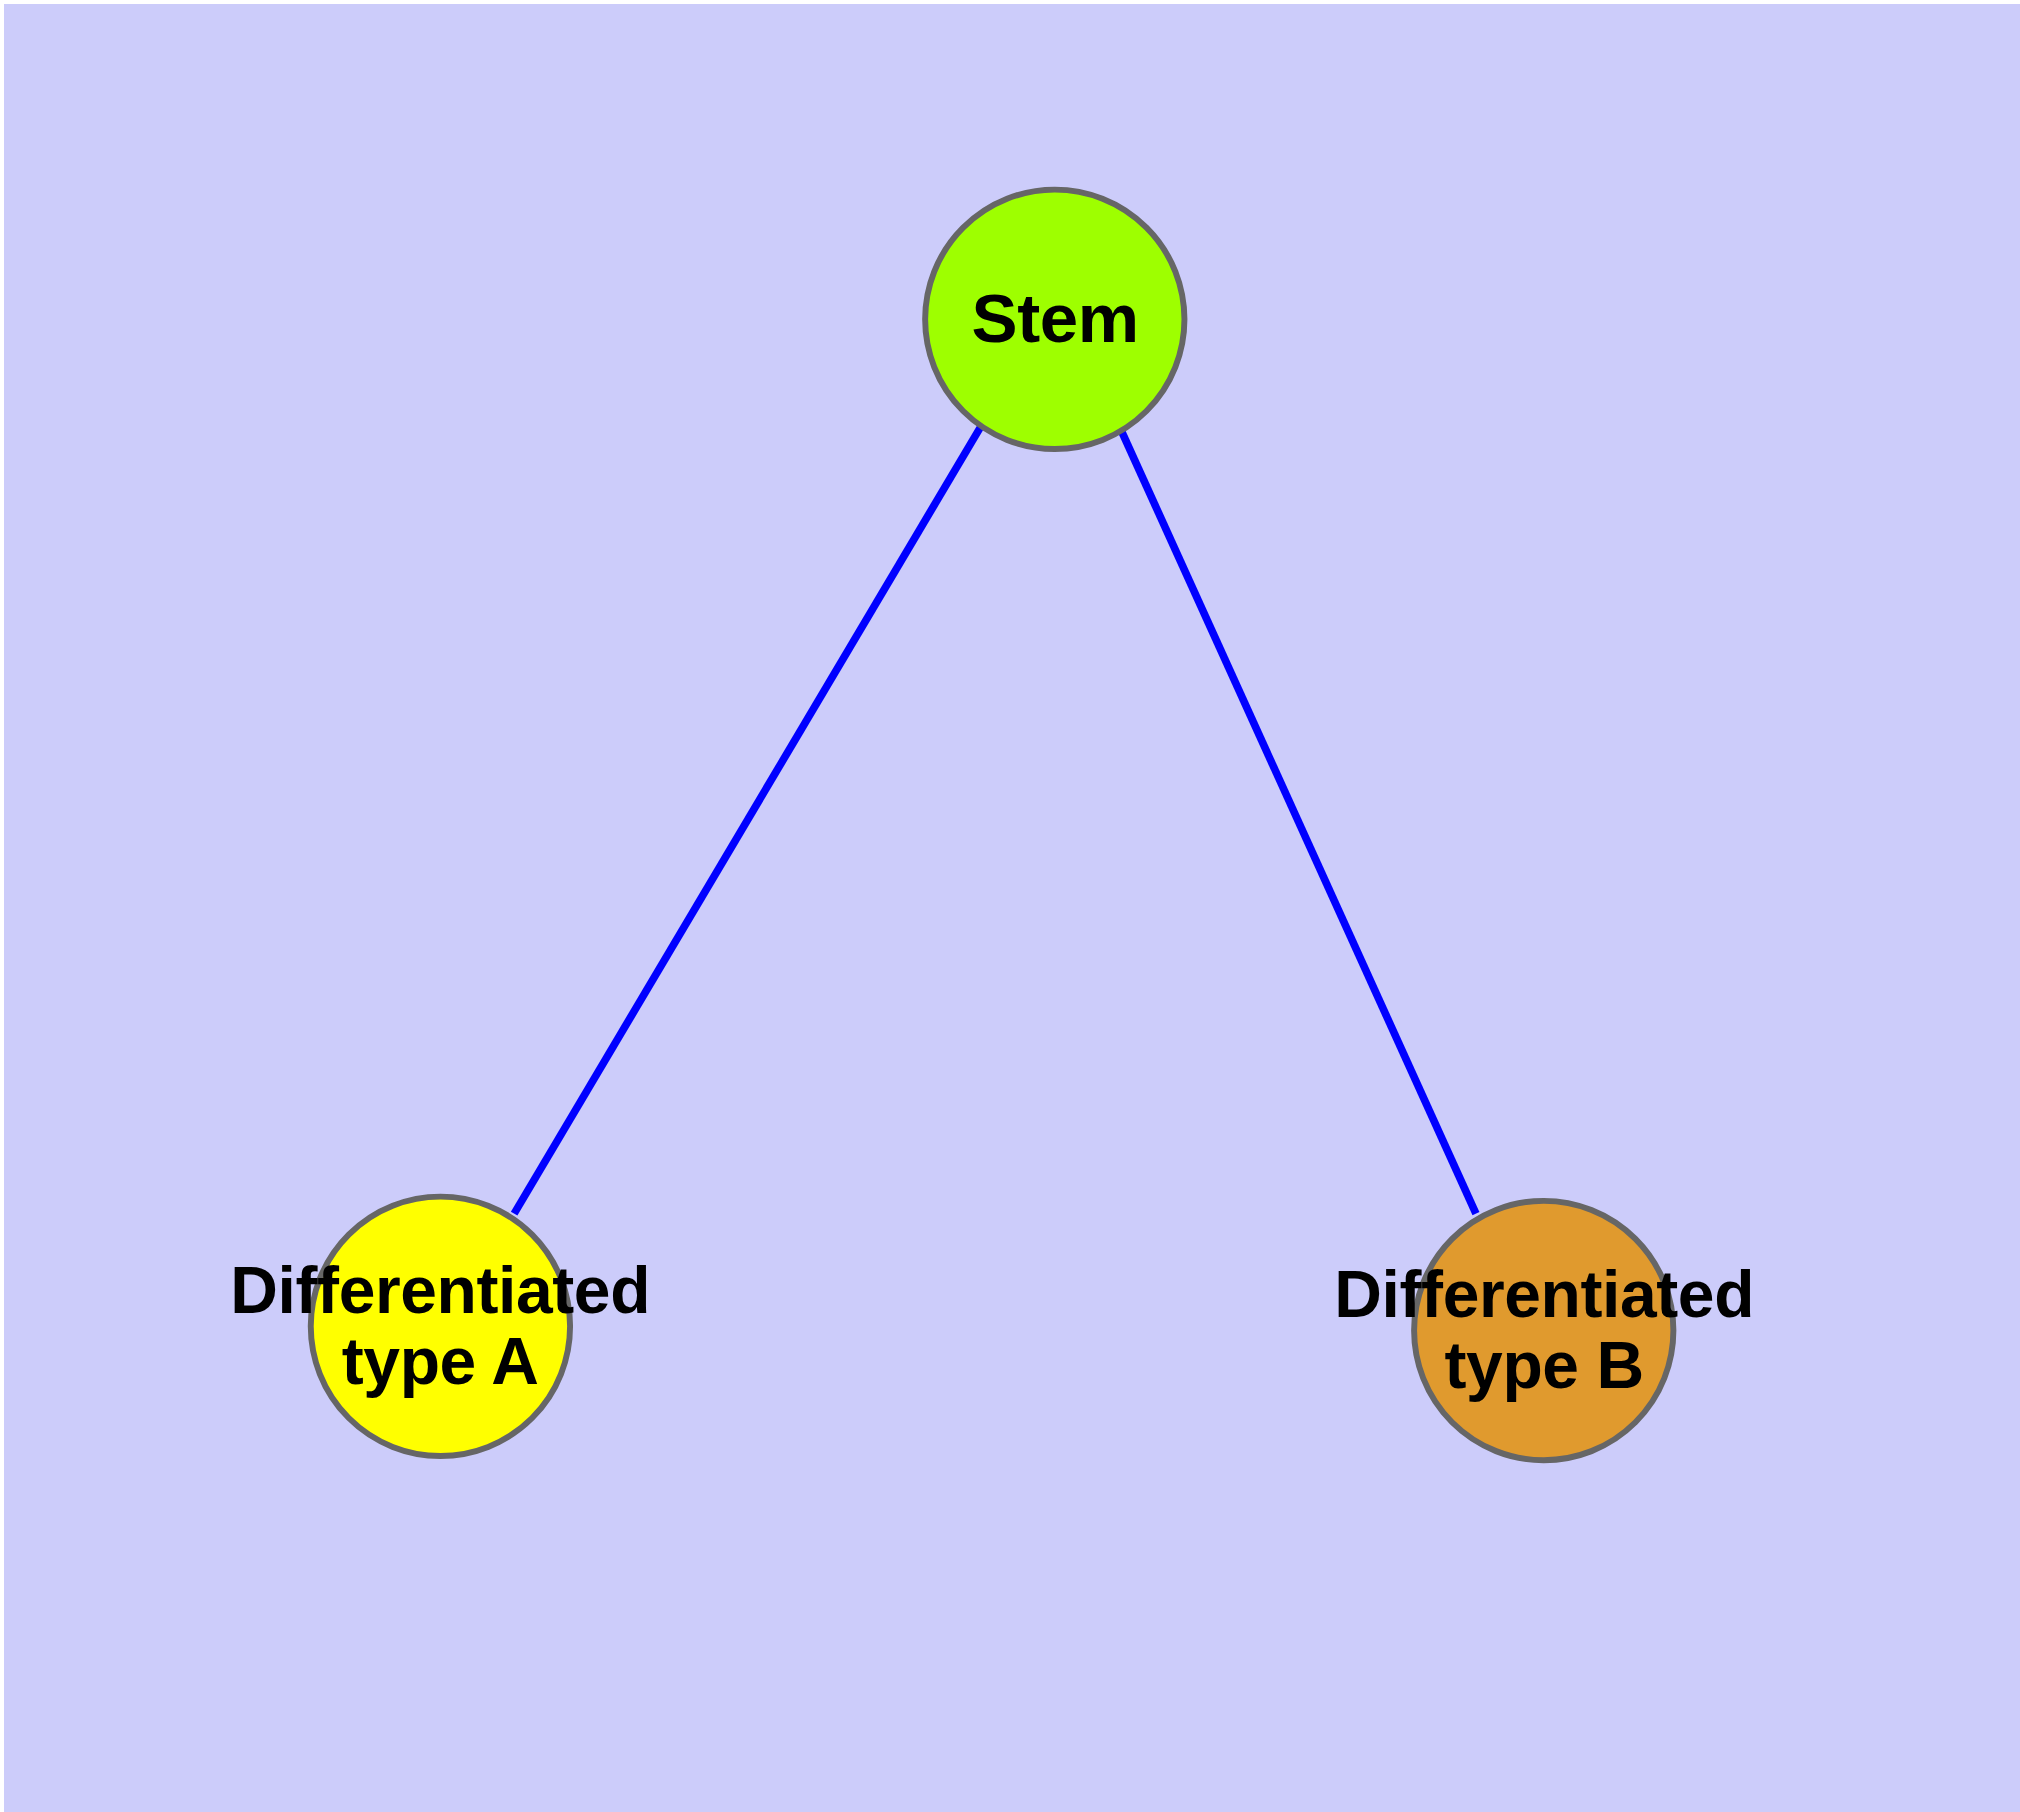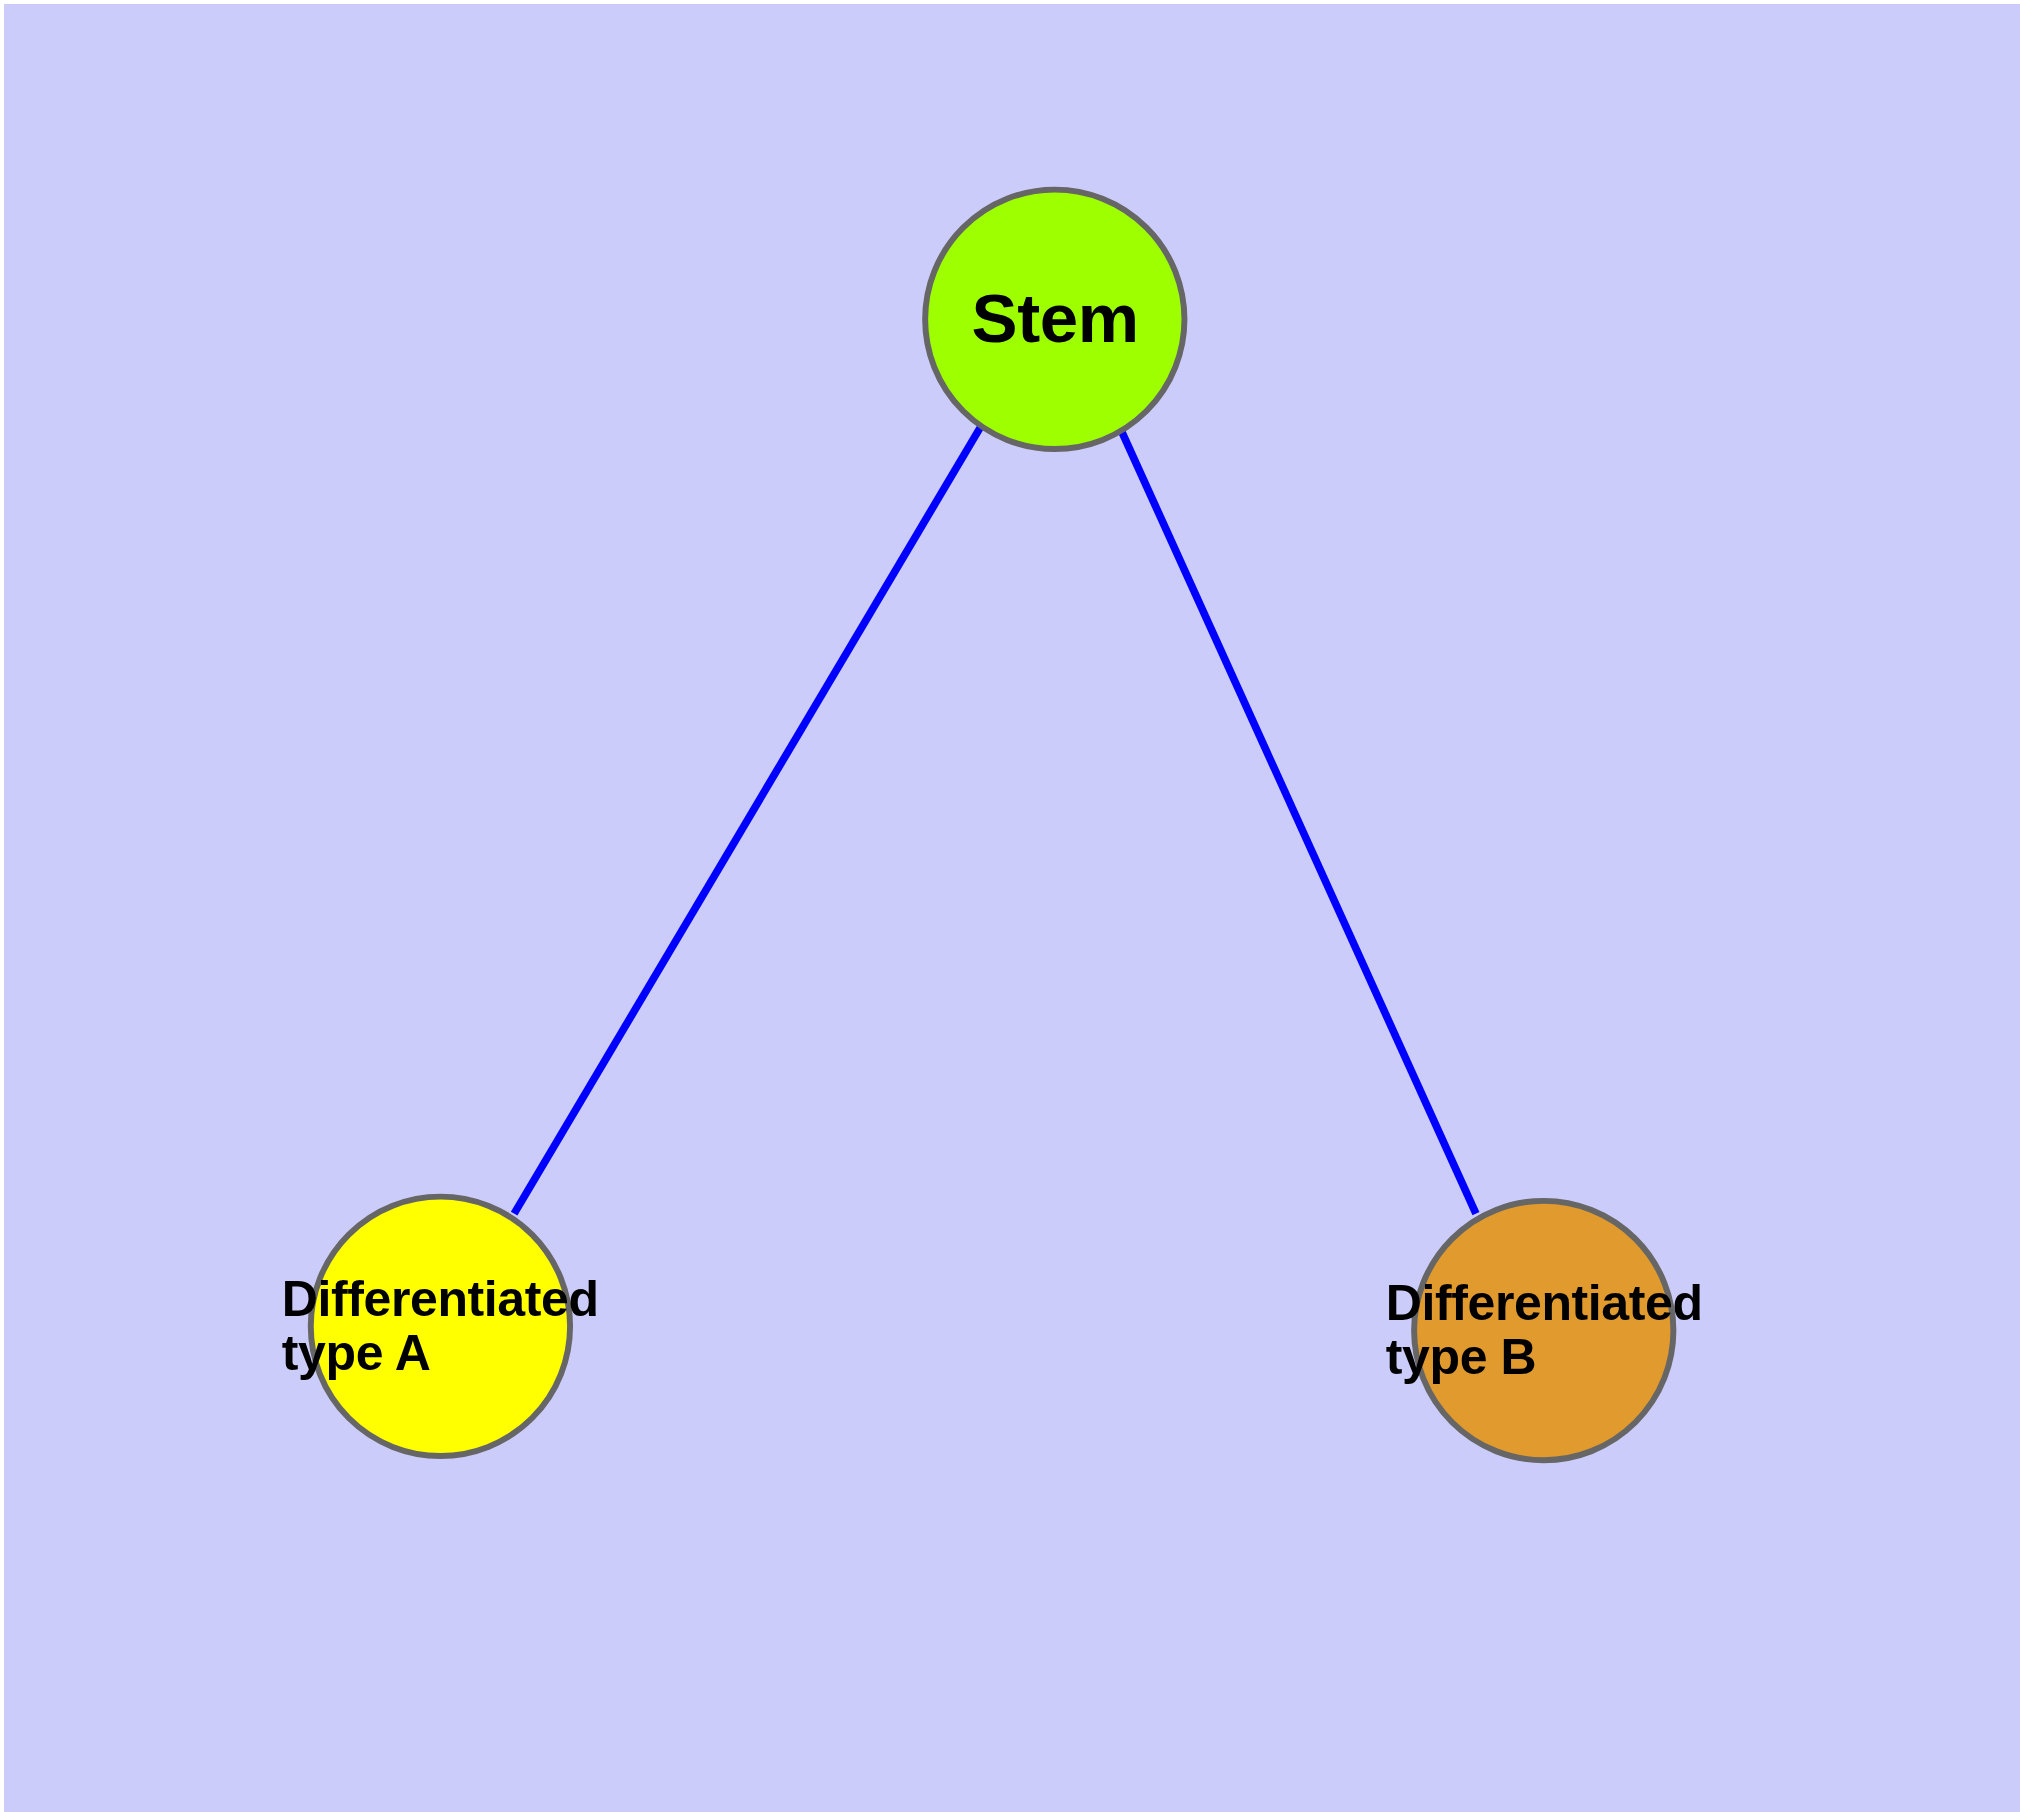--- a/index.html
+++ b/index.html
@@ -30,27 +30,28 @@
     top: 0;
     width: 100%;
     height: 100%;
     display: block;
   }
   .node-label {
     position: absolute;
     transform: translate(-50%, -50%);
     color: #000000;
     font-weight: bold;
+    text-align: center;
     line-height: 1.08;
     white-space: pre;
     pointer-events: none;
     letter-spacing: -0.4px;
   }
   .label-stem { font-size: 69px; }
-  .label-branch { font-size: 50px; }
+  .label-branch { font-size: 66px; }
 </style>
 </head>
 <body>
 
 <div id="canvas-root">
   <div id="graph-surface">
 
     <svg id="graph-svg" viewBox="0 0 2379 2133" preserveAspectRatio="none">
 
       <g>

